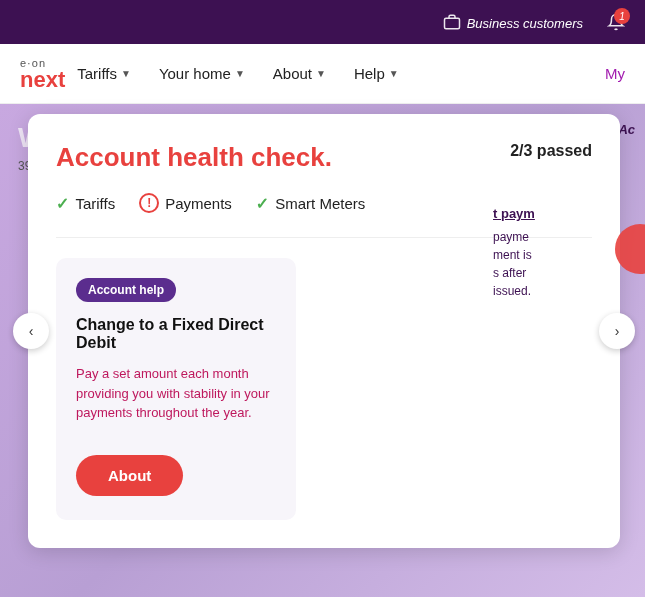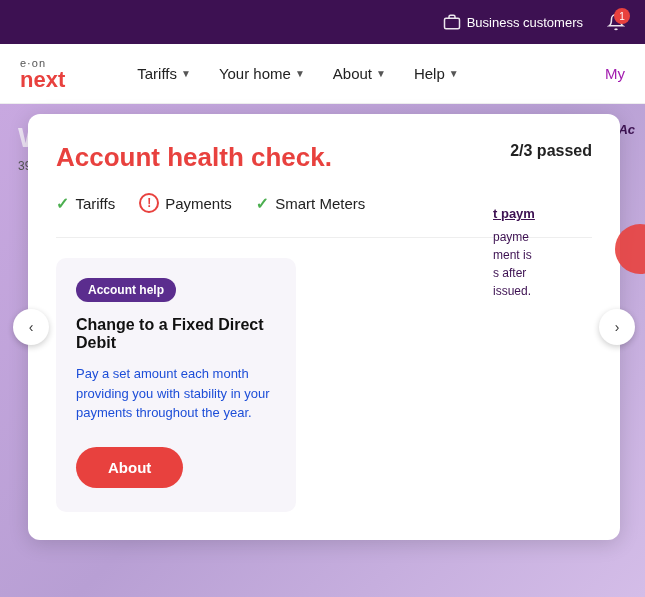--- a/index.html
+++ b/index.html
@@ -16,25 +16,26 @@
       background-color: #3d1152;
       height: 44px;
       display: flex;
       align-items: center;
       justify-content: flex-end;
       padding: 0 20px;
       gap: 24px;
     }
     .top-bar-item {
       display: flex;
-      align-items: center;
+      align-items: flex-end;
       gap: 6px;
       color: white;
       font-size: 13px;
       cursor: pointer;
+      font-style: italic;
     }
     .top-bar-icon {
       width: 18px;
       height: 18px;
       opacity: 0.9;
     }
     .notification-badge {
       position: relative;
     }
     .badge-circle {
@@ -55,21 +56,20 @@
     
     .nav-bar {
       background: white;
       height: 60px;
       display: flex;
       align-items: center;
       padding: 0 20px;
       border-bottom: 1px solid #eee;
     }
     .logo {
-      margin-right: 60px;
     }
     .logo-eon {
       font-size: 11px;
       color: #555;
       letter-spacing: 1px;
     }
     .logo-next {
       font-size: 22px;
       font-weight: 700;
       color: #e8413e;
@@ -229,23 +229,23 @@
       margin-bottom: 14px;
     }
     .card-title {
       font-size: 16px;
       font-weight: 700;
       color: #111;
       margin-bottom: 12px;
     }
     .card-desc {
       font-size: 13px;
-      color: #1d4ed8;
+      color: #be185d;
       line-height: 1.5;
-      margin-bottom: 24px;
+      margin-bottom: 32px;
     }
     .switch-btn {
       background: #e8413e;
       color: white;
       border: none;
       border-radius: 25px;
       padding: 12px 32px;
       font-size: 15px;
       font-weight: 600;
       cursor: pointer;

